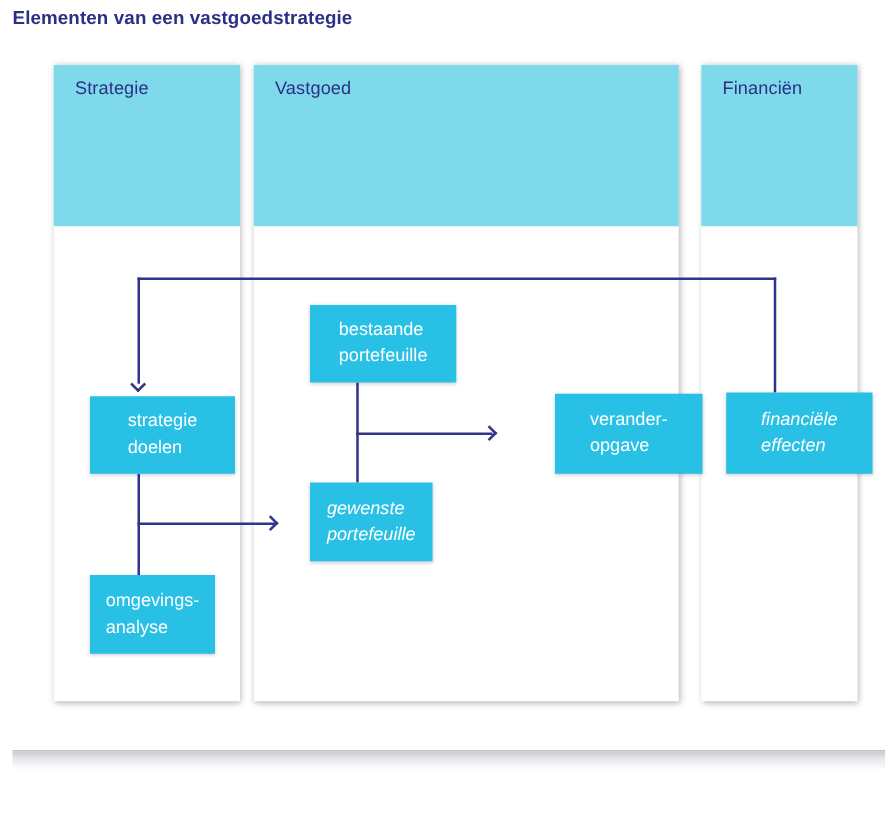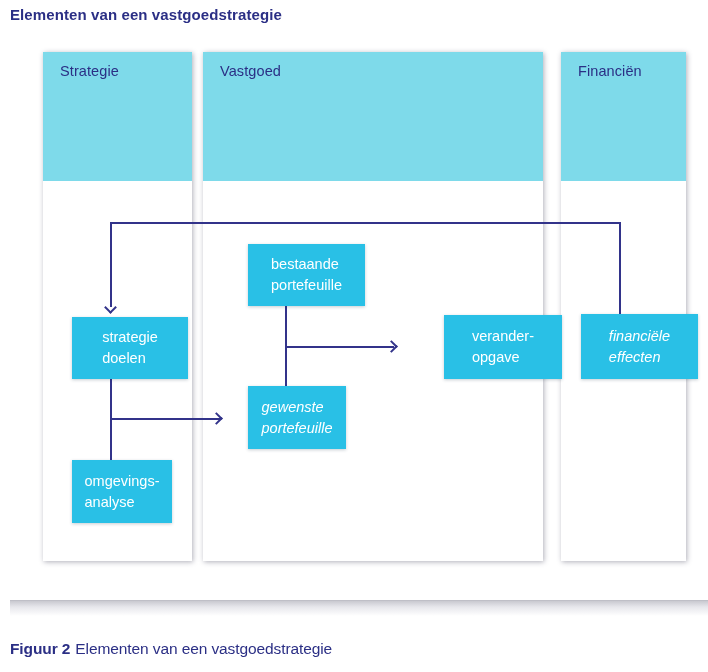--- a/index.html
+++ b/index.html
@@ -125,15 +125,14 @@
     <div class="node b4">gewenste
 portefeuille</div>
     <div class="node b5">verander-
 opgave</div>
     <div class="node b6">financiële
 effecten</div>
   </div>
 
   <div class="page-shadow"></div>
 
-  <p class="caption"><strong>Figuur 2</strong><span>Elementen van een vastgoedstrategie</span></p>
 
 </div>
 
 </body></html>

